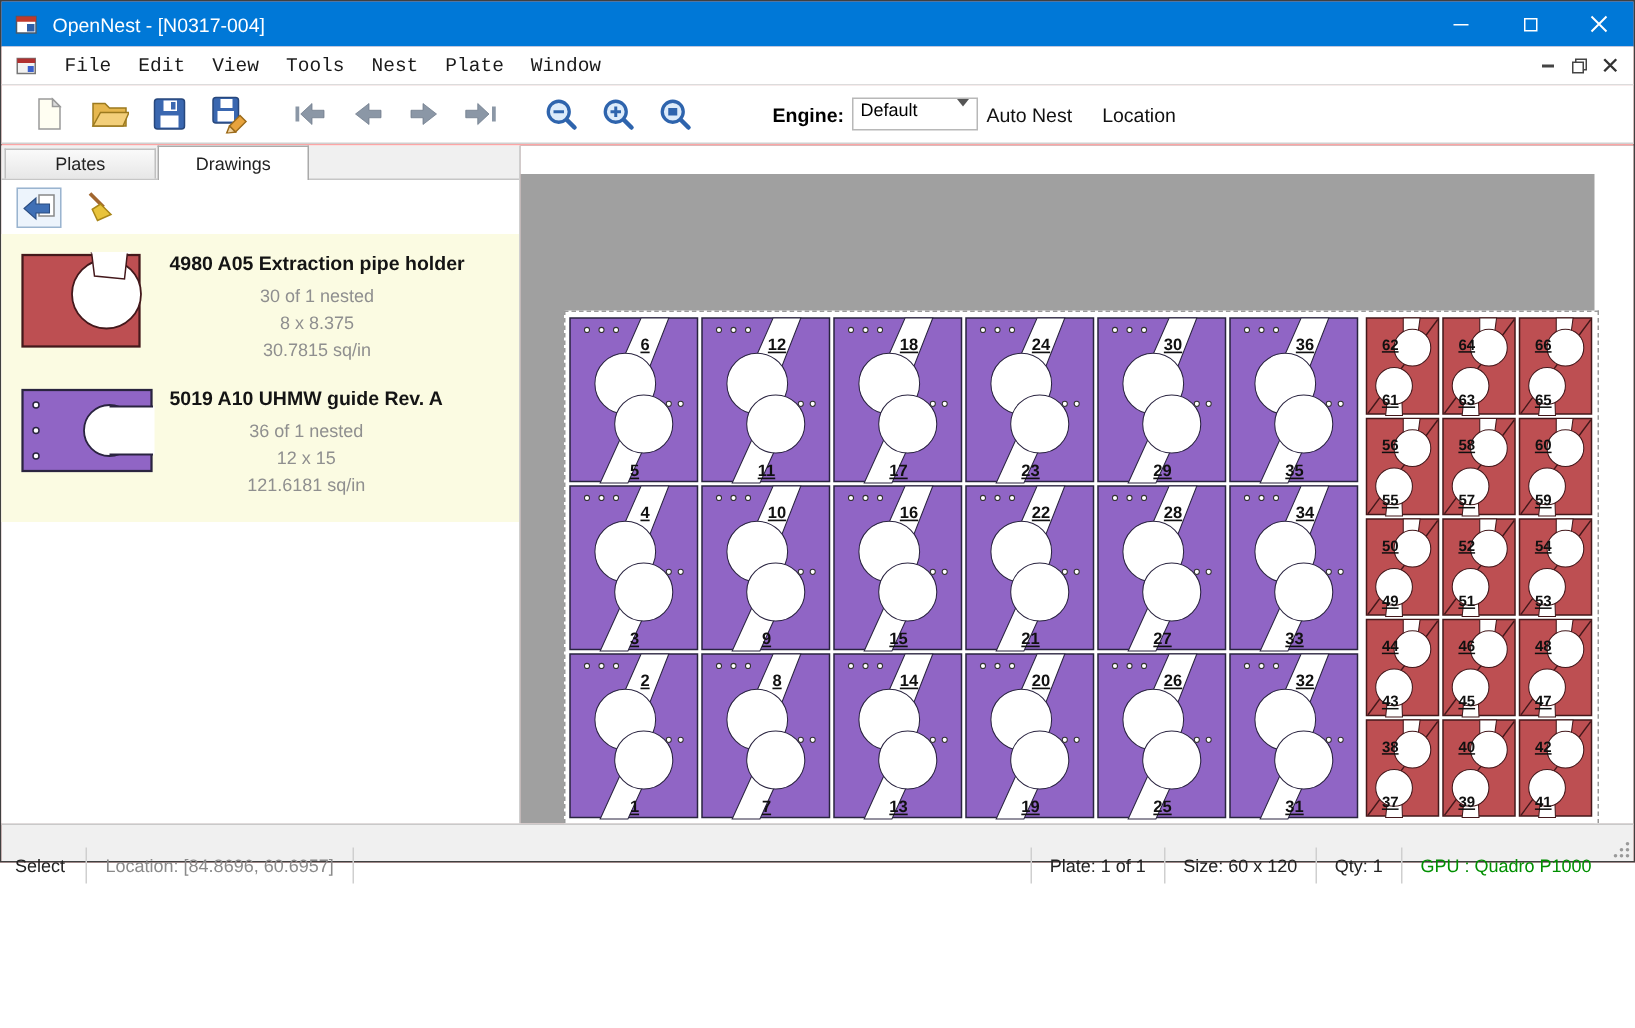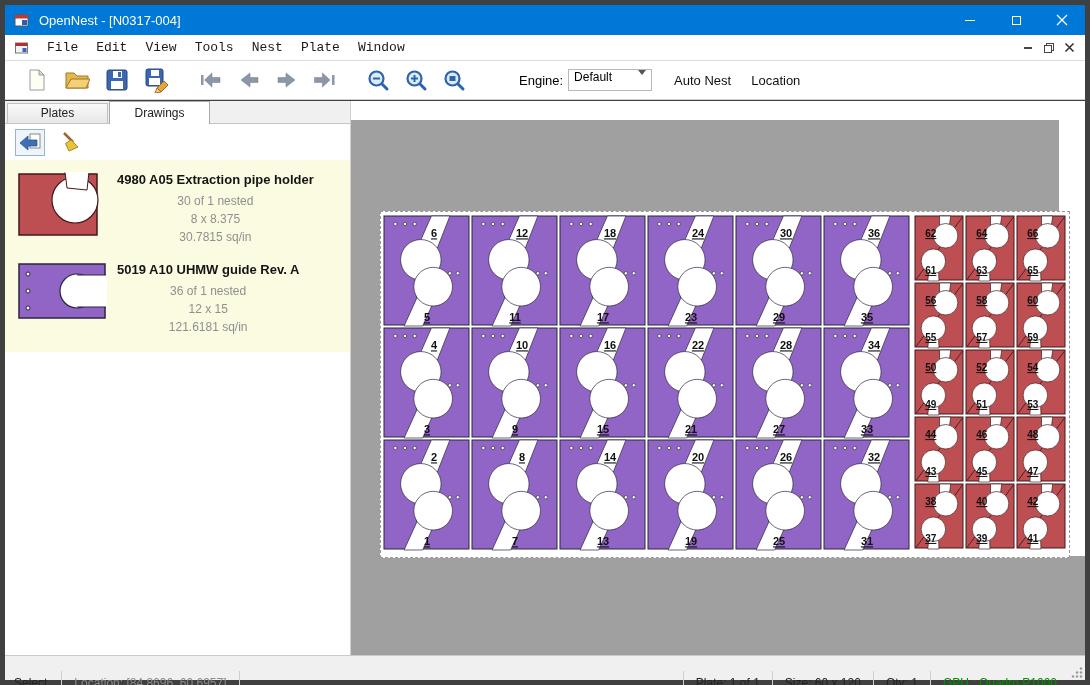--- a/index.html
+++ b/index.html
@@ -1,18 +1,18 @@
 <!DOCTYPE html>
 <html><head>
 <meta charset="utf-8">
 <style>
   * { margin:0; padding:0; box-sizing:border-box; }
   html,body { width:1090px; height:685px; overflow:hidden; }
   body { font-family:"Liberation Sans", sans-serif; }
-  .app { position:relative; width:1090px; height:685px; border:5px solid #404040; background:#404040; }
+  .app { position:relative; width:1090px; height:575px; border:1px solid #404040; background:#fca5a5; }
 
   
   .titlebar { height:30px; background:#0078d7; display:flex; align-items:center; }
   .app-icon { width:18px; height:18px; margin-left:8px; }
   .title { color:#fff; font-size:13px; margin-left:8px; }
   .win-controls { margin-left:auto; display:flex; height:100%; }
   .win-btn { width:46px; height:100%; display:flex; align-items:center; justify-content:center; }
   .glyph-min { width:10px; border-bottom:1px solid #fff; }
   .glyph-max { width:9px; height:9px; border:1px solid #fff; }
 
@@ -22,24 +22,24 @@
   .menu-item { padding:4px 9px; color:#1a1a1a; }
   .mdi-controls { margin-left:auto; display:flex; align-items:center; margin-right:5px; }
   .mdi-btn { width:21px; height:18px; display:flex; align-items:center; justify-content:center; }
   .glyph-min-s { width:8px; border-bottom:2px solid #444; }
 
   
   .toolbar { height:39px; background:#fff; border-bottom:1px solid #d0d0d0; display:flex; align-items:center; padding-left:12px; font-size:13px; }
   .tb-btn { width:40px; height:32px; display:flex; align-items:center; justify-content:center; }
   .tb-btn.nav { width:38px; }
   .grp { margin-left:15px; display:flex; }
-  .engine-label { font-weight:normal; margin-left:46px; }
+  .engine-label { font-weight:bold; margin-left:46px; }
   .engine-combo { margin-left:5px; width:84px; height:22px; border:1px solid #b8b8b8; background:#fff; display:flex; align-items:flex-start; padding:0 5px; font-size:12px; position:relative; }
   .combo-arrow { position:absolute; right:5px; width:0; height:0; border-left:4px solid transparent; border-right:4px solid transparent; border-top:5px solid #555; }
-  .tb-text { margin-left:16px; color:#111; padding:4px 6px; }
+  .tb-text { color:#111; padding:4px 6px; }
 
   
   .content { position:absolute; top:96px; bottom:25px; left:0; right:0; display:flex; }
 
   
   .left-panel { width:346px; min-width:346px; border-right:1px solid #cfcfcf; background:#fff; display:flex; flex-direction:column; }
   .tabstrip { height:23px; background:#f0f0f0; border-bottom:1px solid #c6c6c6; display:flex; align-items:flex-end; padding-left:2px; font-size:12px; }
   .tab { width:101px; text-align:center; border:1px solid #c0c0c0; border-bottom:none; background:linear-gradient(#fafafa,#e7e7e7); height:20px; line-height:19px; margin-right:1px; color:#222; }
   .tab.active { background:#fff; height:23px; line-height:22px; margin-bottom:-1px; border-color:#aaa; z-index:2; }
   .panel-toolbar { height:36px; display:flex; align-items:center; padding-left:10px; gap:10px; background:#fff; }

